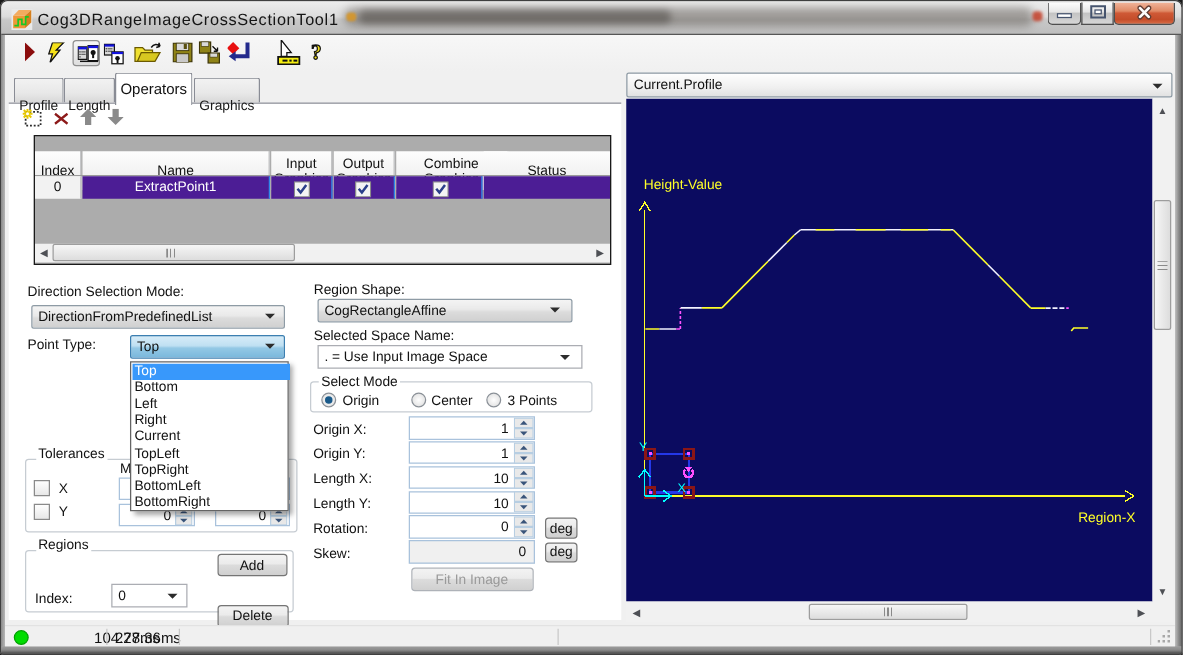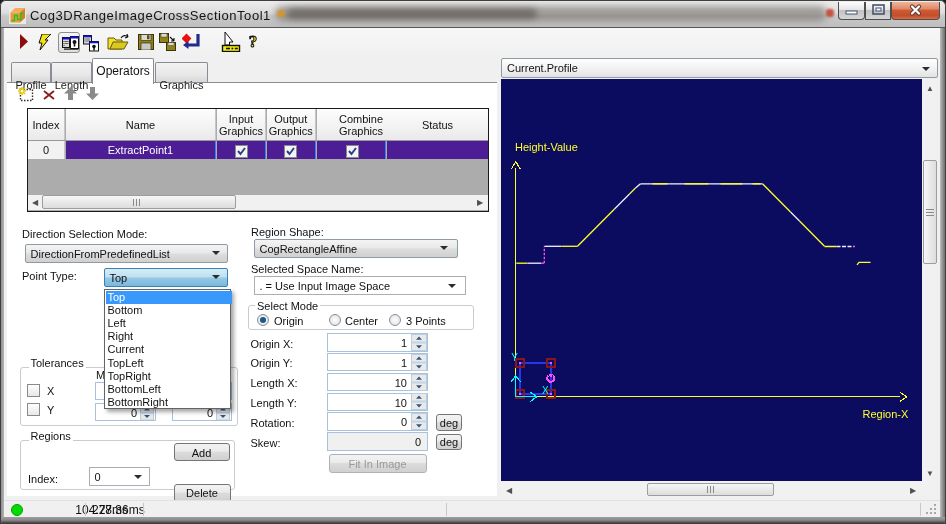--- a/index.html
+++ b/index.html
@@ -48,21 +48,21 @@
   border-radius:2px 2px 0 0; background:linear-gradient(#f2f2f2,#e8e8e8 60%,#d8d8d8);
   font-size:11px; color:#1a1a1a; text-align:center; padding-top:16px; }
 #tabactive { position:absolute; left:88px; top:30px; width:62px; height:26px;
   border:1px solid #898c95; border-bottom:none; border-radius:2px 2px 0 0;
   background:#fff; font-size:12px; color:#111; text-align:center; padding-top:5px; z-index:3; }
 #tabpage { position:absolute; left:3px; top:54px; width:490px; height:414px;
   background:#fff; border-top:1px solid #898c95; }
 
 #grid { position:absolute; left:23px; top:80px; width:462px; height:104px;
   border:1px solid #1a1a1a; background:#acacac; }
-.gh { position:absolute; top:0; height:31px; background:linear-gradient(#fdfdfd,#f2f2f2 60%,#e9e9e9);
+.gh { position:absolute; top:12px; height:31px; background:linear-gradient(#fdfdfd,#f2f2f2 60%,#e9e9e9);
   border-right:1px solid #c5c6c8; font-size:11px; color:#111;
   display:flex; align-items:center; justify-content:center; text-align:center; line-height:12px; }
 .gc { position:absolute; top:32px; height:18px; background:#4c1d95;
   border-right:1px solid #2e87e8; font-size:11px; color:#fff;
   display:flex; align-items:center; justify-content:center; }
 
 .sb { position:absolute; background:#f1f1f1; }
 .sbthumb { position:absolute; border:1px solid #9d9d9d; border-radius:2px;
   background:linear-gradient(#f6f6f6,#dddddd); }
 .sbthumbv { position:absolute; border:1px solid #9d9d9d; border-radius:2px;

